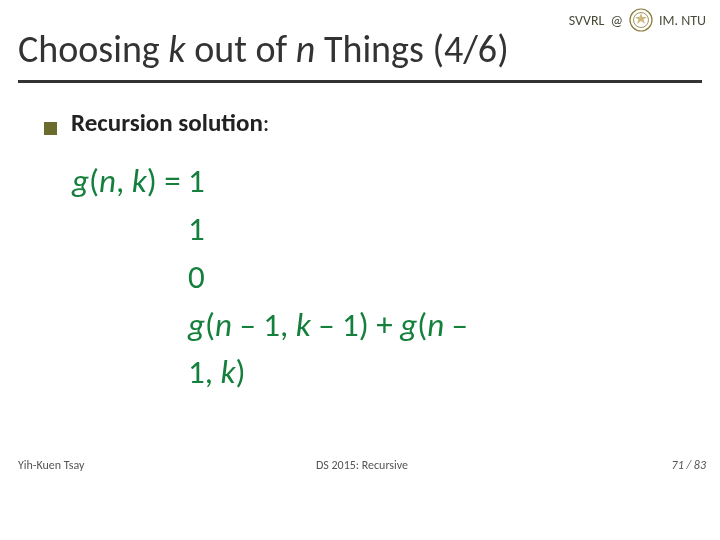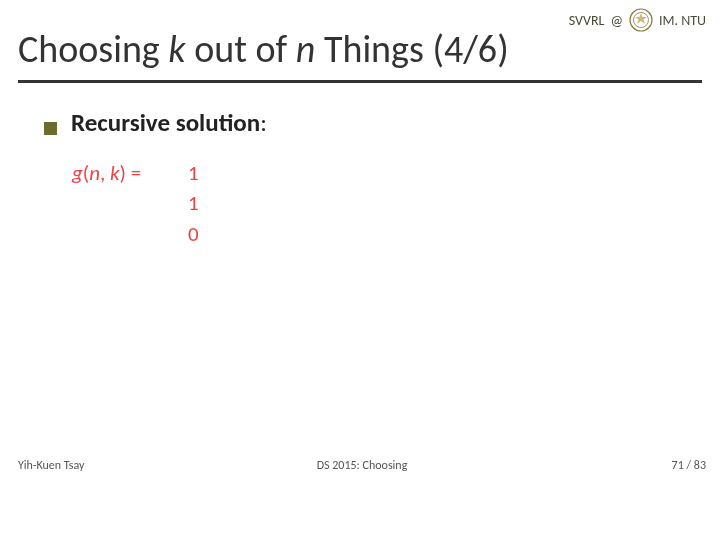--- a/index.html
+++ b/index.html
@@ -66,22 +66,22 @@
     flex-shrink: 0;
     position: relative;
     top: 4px;
   }
   .heading {
     font-size: 25px;
     color: #222;
   }
   .heading .b { font-weight: 700; }
   .math {
-    font-size: 21px;
-    color: #ef4444;
+    font-size: 33px;
+    color: #15803d;
     line-height: 1.45;
     padding-left: 28px;
   }
   .math-row {
     display: flex;
   }
   .lhs {
     width: 116px;
     flex-shrink: 0;
   }
@@ -100,21 +100,21 @@
     width: 720px;
     display: flex;
     justify-content: space-between;
     align-items: flex-start;
     padding: 0 14px 0 18px;
     font-size: 12px;
     color: #555;
   }
   .footer-left { text-align: left; flex:1; }
   .footer-mid { text-align: center; flex:1; }
-  .footer-right { text-align: right; flex:1; }
+  .footer-right { text-align: right; flex:1;font-style:italic; }
 </style>
 </head>
 <body>
 
 <div class="slide">
 
   <div class="header">
     <div class="header-right">
       <span>SVVRL</span>
       <span>@</span>
@@ -132,21 +132,21 @@
       <span>Choosing </span><span class="ital">k</span><span> out of </span><span class="ital">n</span><span> Things (4/6)</span>
     </div>
     <div class="title-rule"></div>
   </div>
 
   <div class="body">
 
     <div class="bullet-row">
       <span class="square-bullet"></span>
       <div class="heading">
-        <span class="b">Recursive solution</span><span>:</span>
+        <span class="b">Recursion solution</span><span>:</span>
       </div>
     </div>
 
     <div class="math">
 
       <div class="math-row">
         <div class="lhs">
           <span class="ital">g</span><span>(</span><span class="ital">n</span><span>, </span><span class="ital">k</span><span>)  =  </span>
         </div>
         <div class="expr">1</div>
@@ -157,24 +157,27 @@
         <div class="expr">1</div>
       </div>
 
       <div class="math-row">
         <div class="lhs"></div>
         <div class="expr">0</div>
       </div>
 
       <div class="math-row">
         <div class="lhs"></div>
+        <div class="expr">
+          <span class="ital">g</span><span>(</span><span class="ital">n</span><span> – 1, </span><span class="ital">k</span><span> – 1) + </span><span class="ital">g</span><span>(</span><span class="ital">n</span><span> – 1, </span><span class="ital">k</span><span>)</span>
+        </div>
       </div>
 
     </div>
   </div>
 
   <div class="footer">
     <div class="footer-left">Yih-Kuen Tsay</div>
-    <div class="footer-mid">DS 2015: Choosing</div>
+    <div class="footer-mid">DS 2015: Recursive</div>
     <div class="footer-right">71 / 83</div>
   </div>
 
 </div>
 
 </body></html>

